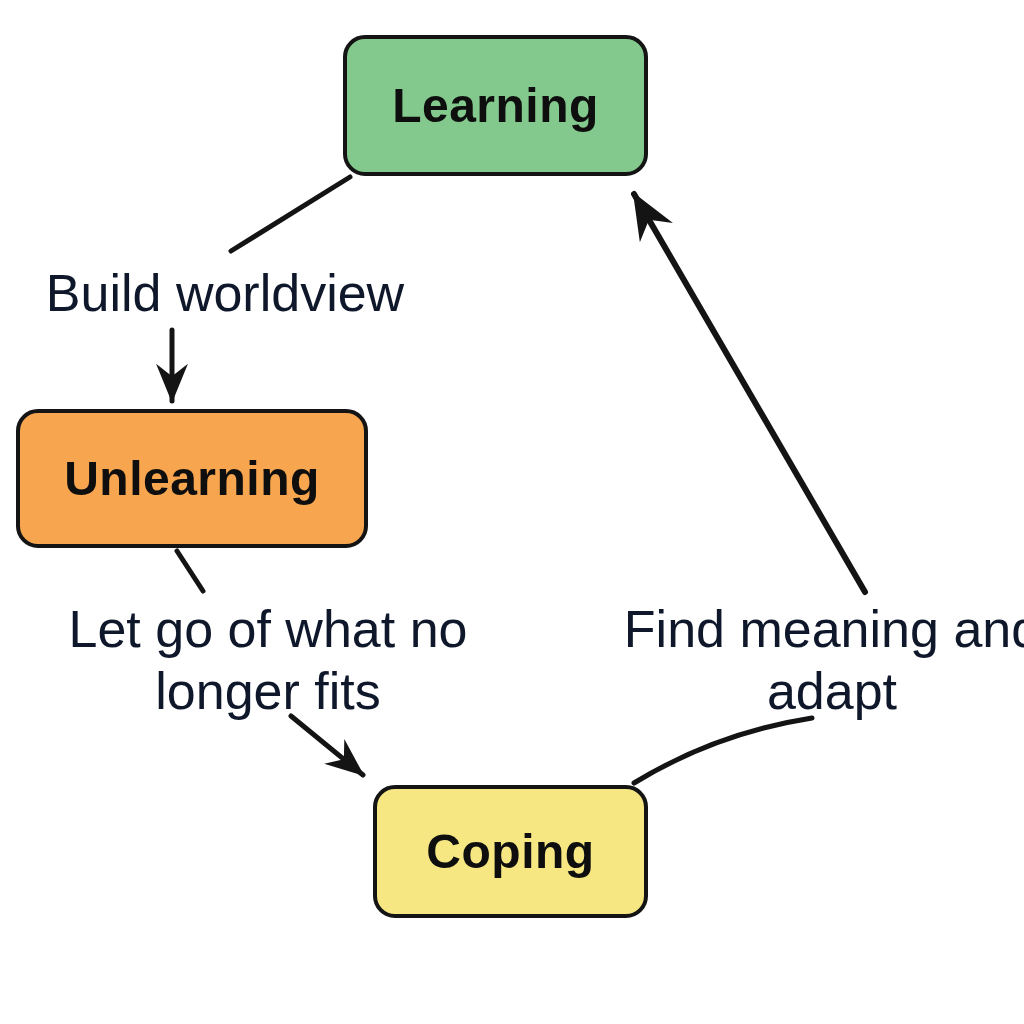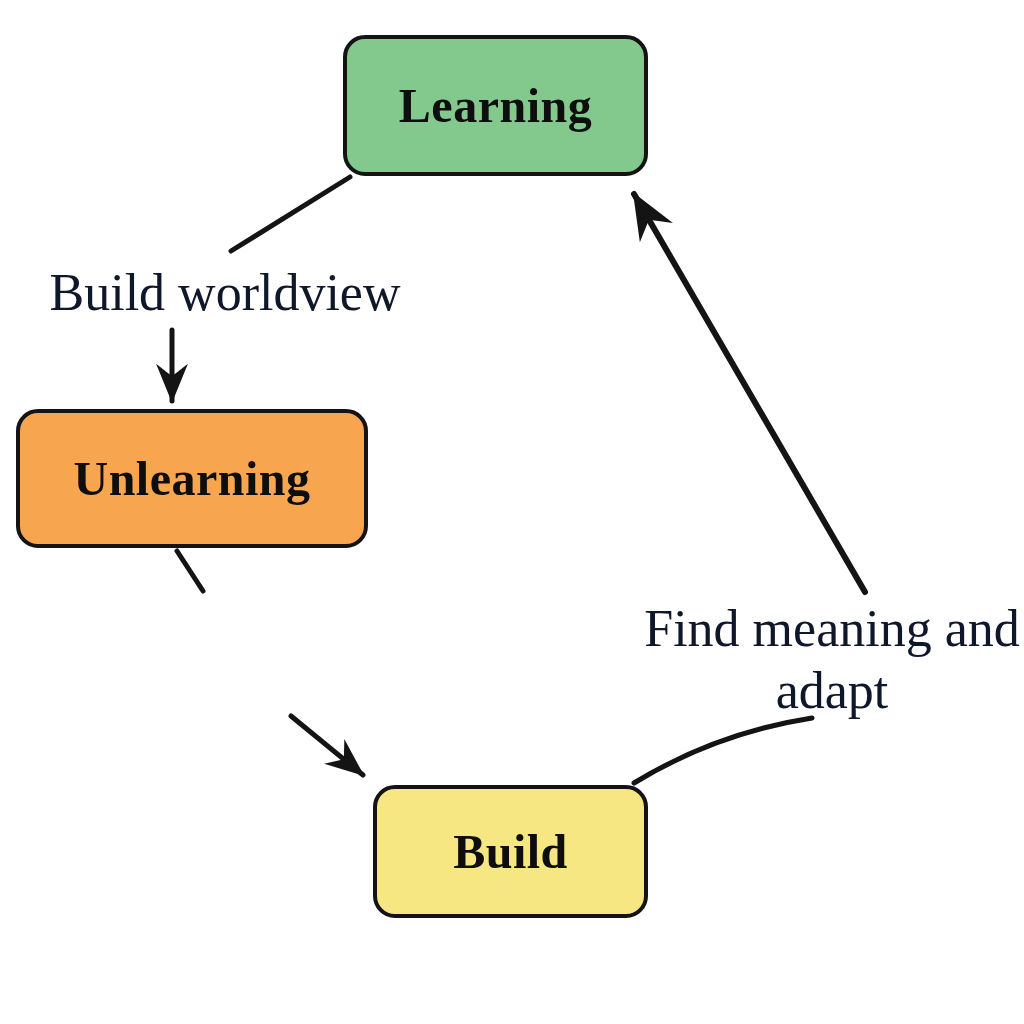--- a/index.html
+++ b/index.html
@@ -7,21 +7,20 @@
     padding: 0;
     background: #ffffff;
     font-family: "Liberation Sans", "DejaVu Sans", sans-serif;
   }
   #canvas {
     position: relative;
     width: 1024px;
     height: 1024px;
     background: #ffffff;
     overflow: hidden;
-    font-family: Liberation Serif, serif;
   }
   #edges {
     position: absolute;
     left: 0; top: 0;
     width: 1024px; height: 1024px;
   }
   .edge {
     stroke: #141414;
     stroke-width: 5;
     fill: none;
@@ -83,22 +82,24 @@
 
   <div class="node node-learning" style="background-color: rgb(131, 201, 141);">
     <span>Learning</span>
   </div>
 
   <div class="node node-unlearning" style="background-color: rgb(247, 166, 79);">
     <span>Unlearning</span>
   </div>
 
   <div class="node node-coping" style="background-color: rgb(246, 231, 130);">
-    <span>Build</span>
+    <span>Coping</span>
   </div>
 
   <div class="edge-label label-build">Build worldview</div>
 
+  <div class="edge-label label-letgo">Let go of what no
+longer fits</div>
 
   <div class="edge-label label-find">Find meaning and
 adapt</div>
 
 </div>
 
 </body></html>

